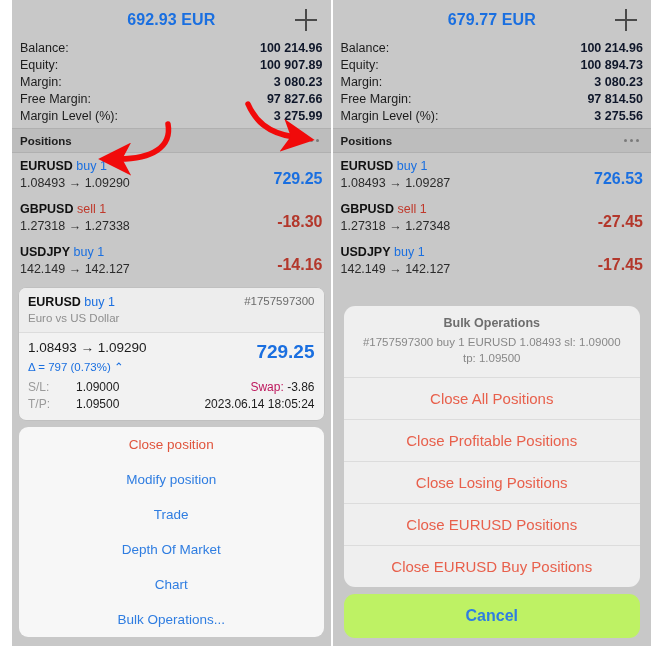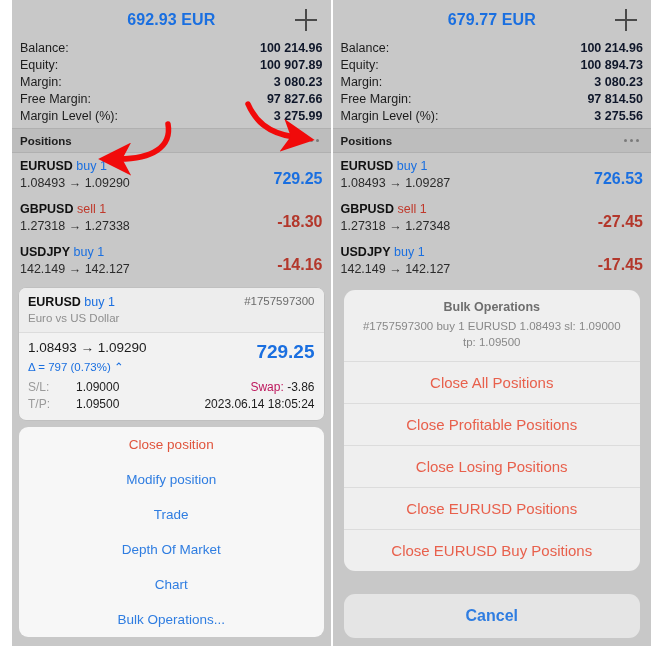--- a/index.html
+++ b/index.html
@@ -252,22 +252,22 @@
   .bulk-item {
     text-align: center;
     font-size: 15px;
     color: #e8604c;
     padding: 12px 6px;
     border-bottom: 1px solid #dcdcdc;
     cursor: pointer;
   }
   .bulk-item:last-child { border-bottom: none; }
   .bulk-cancel {
-    margin-top: 23px;
-    background: #e5e5e5;
+    margin-top: 7px;
+    background: #bef264;
     border-radius: 11px;
     text-align: center;
     font-size: 16px;
     font-weight: bold;
     color: #2f7de1;
     padding: 13px 6px;
     cursor: pointer;
   }
 
   

